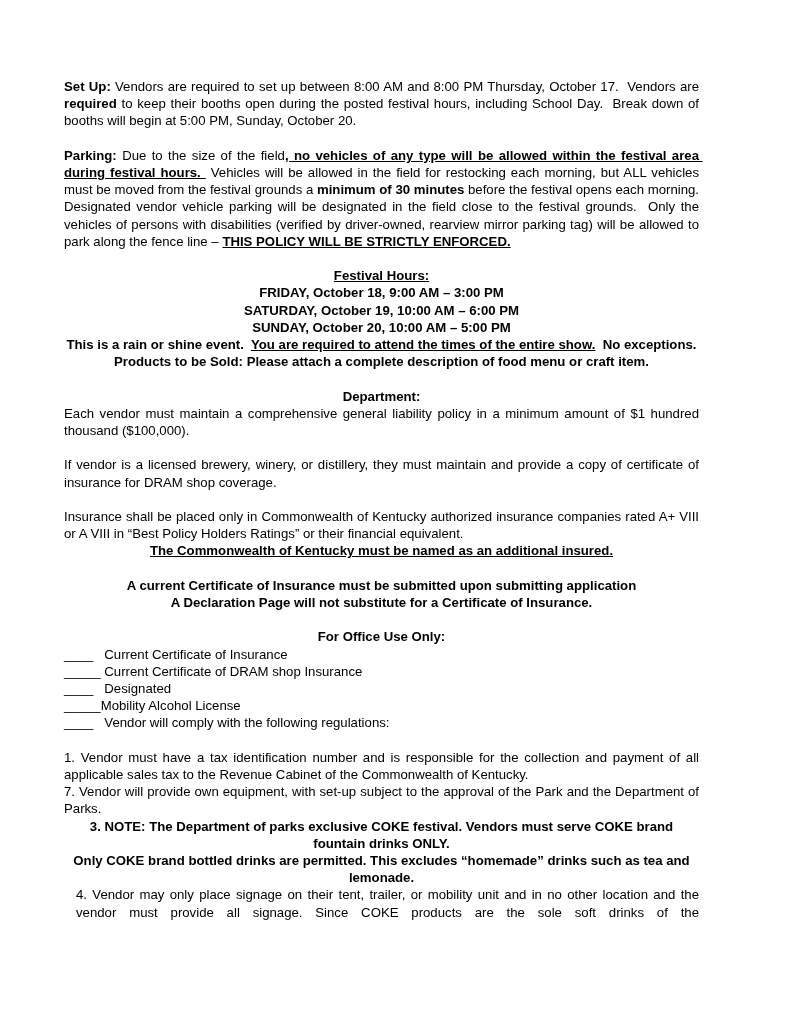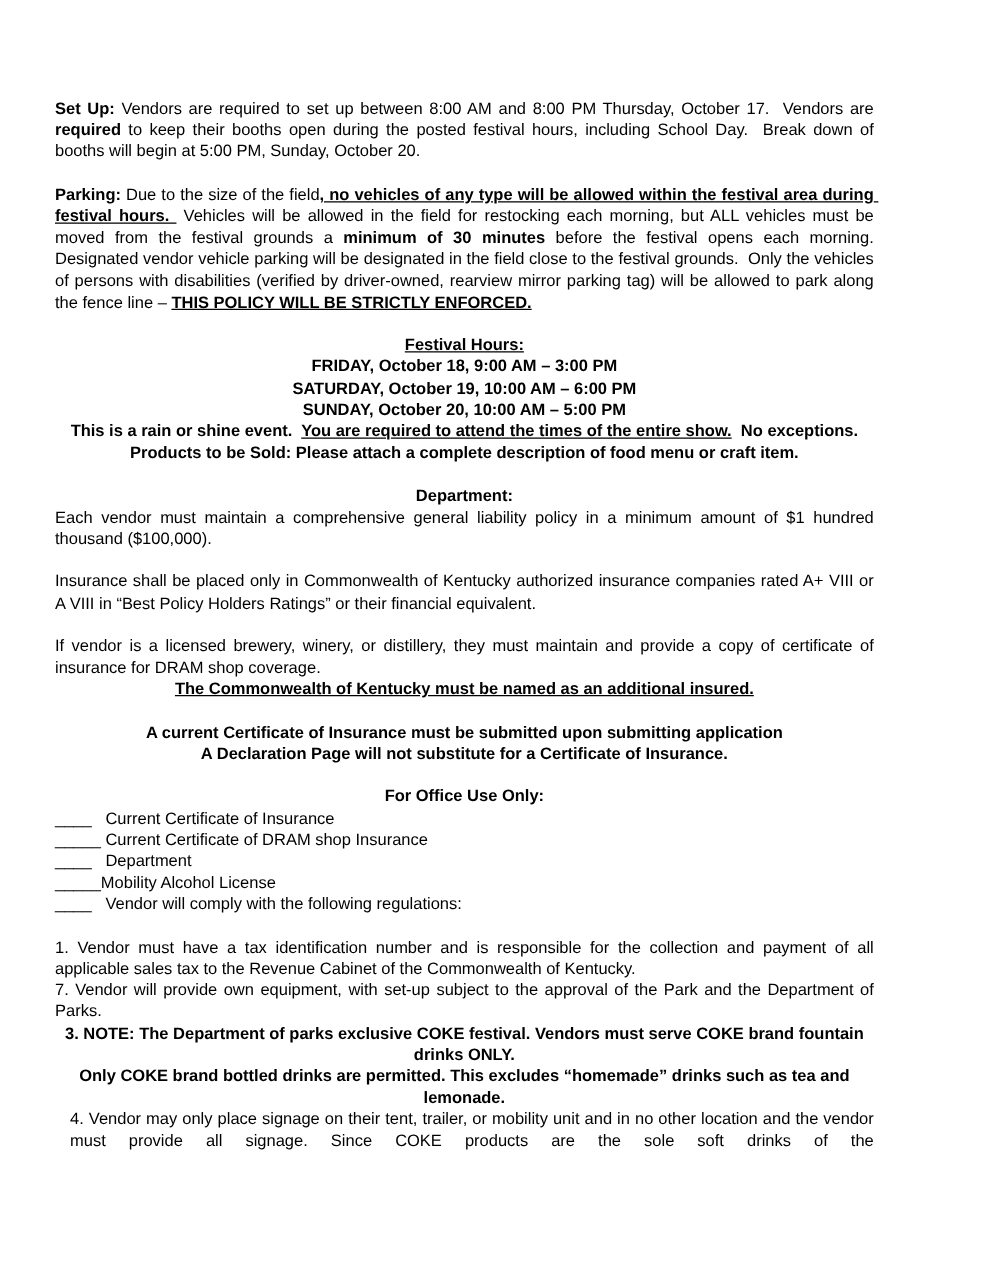--- a/index.html
+++ b/index.html
@@ -6,21 +6,21 @@
   body {
     width: 791px; height: 1024px;
     color: #000000;
     font-family: "Liberation Sans", "DejaVu Sans", sans-serif;
     font-size: 13.2px;
     line-height: 17.2px;
   }
   .page {
     box-sizing: border-box;
     width: 791px; height: 1024px;
-    padding: 78px 92px 0 44px;
+    padding: 78px 92px 0 64px;
     overflow: hidden;
     background: #ffffff;
   }
   p { margin: 0; }
   .para { text-align: justify; white-space: pre-wrap; }
   .pw { white-space: pre-wrap; }
   .pre { white-space: pre; }
   .center { text-align: center; }
   .b { font-weight: 700; text-align: center; }
   .u { text-decoration: underline; }
@@ -42,32 +42,32 @@
     <p class="center b">SATURDAY, October 19, 10:00 AM – 6:00 PM</p>
     <p class="center b">SUNDAY, October 20, 10:00 AM – 5:00 PM</p>
     <p class="center b pw"><span>This is a rain or shine event.  </span><span class="u">You are required to attend the times of the entire show.</span><span>  No exceptions.</span></p>
   </div>
 
   <p class="b pw">Products to be Sold: Please attach a complete description of food menu or craft item.</p>
 
   <p class="b gap">Department:</p>
   <p class="para">Each vendor must maintain a comprehensive general liability policy in a minimum amount of $1 hundred thousand ($100,000).</p>
 
+  <p class="para gap">If vendor is a licensed brewery, winery, or distillery, they must maintain and provide a copy of certificate of insurance for DRAM shop coverage.</p>
+
   <p class="para gap">Insurance shall be placed only in Commonwealth of Kentucky authorized insurance companies rated A+ VIII or A VIII in “Best Policy Holders Ratings” or their financial equivalent.</p>
-
-  <p class="para gap">If vendor is a licensed brewery, winery, or distillery, they must maintain and provide a copy of certificate of insurance for DRAM shop coverage.</p>
   <p class="b u">The Commonwealth of Kentucky must be named as an additional insured.</p>
 
   <p class="b gap">A current Certificate of Insurance must be submitted upon submitting application</p>
   <p class="b">A Declaration Page will not substitute for a Certificate of Insurance.</p>
 
   <p class="b gap">For Office Use Only:</p>
   <p class="pre">____   Current Certificate of Insurance</p>
   <p class="pre">_____ Current Certificate of DRAM shop Insurance</p>
-  <p class="pre">____   Department</p>
+  <p class="pre">____   Designated</p>
   <p class="pre">_____Mobility Alcohol License</p>
   <p class="pre">____   Vendor will comply with the following regulations:</p>
 
   <p class="para gap">1. Vendor must have a tax identification number and is responsible for the collection and payment of all applicable sales tax to the Revenue Cabinet of the Commonwealth of Kentucky.</p>
   <p class="para">7. Vendor will provide own equipment, with set-up subject to the approval of the Park and the Department of Parks.</p>
   <p class="para b">3. NOTE: The Department of parks exclusive COKE festival. Vendors must serve COKE brand fountain drinks ONLY.</p>
   <p class="para b">Only COKE brand bottled drinks are permitted. This excludes “homemade” drinks such as tea and lemonade.</p>
   <p class="para jlast">4. Vendor may only place signage on their tent, trailer, or mobility unit and in no other location and the vendor must provide all signage. Since COKE products are the sole soft drinks of the</p>
 
 </div>

